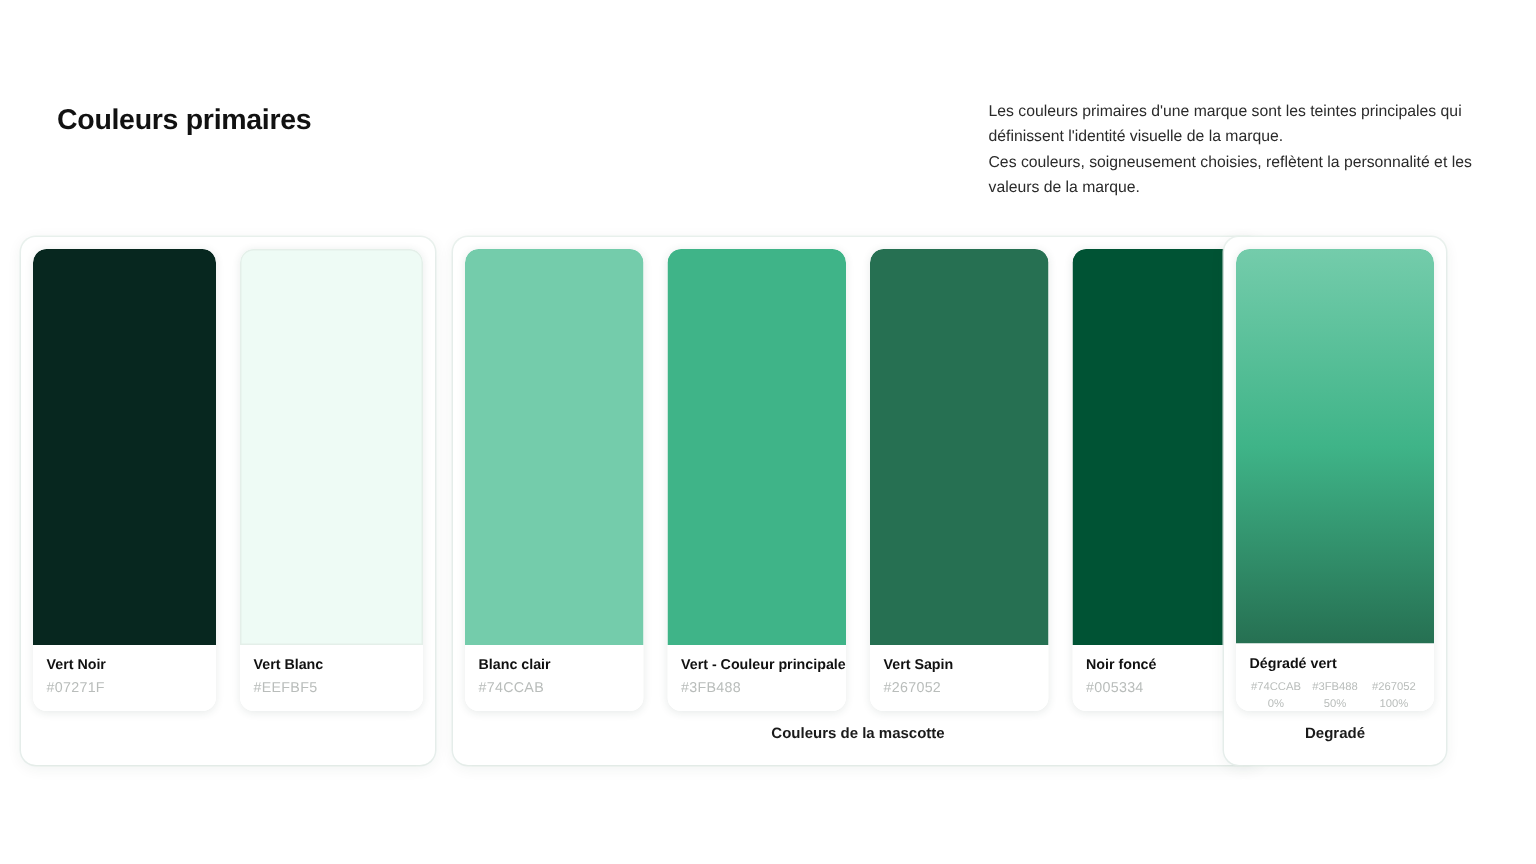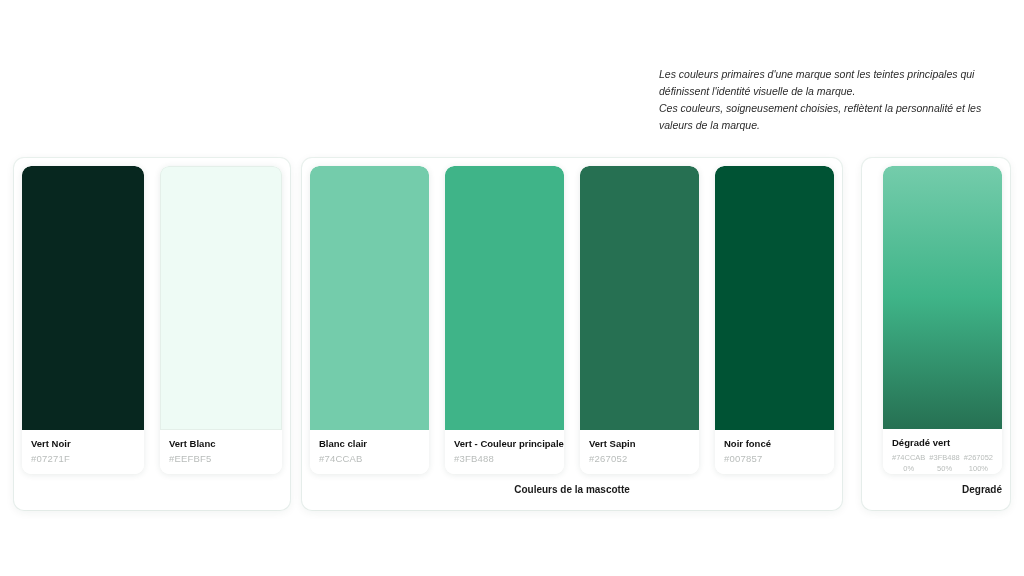--- a/index.html
+++ b/index.html
@@ -32,21 +32,20 @@
   }
 
   .intro {
     position: absolute;
     left: 659px;
     top: 66px;
     width: 340px;
     font-size: 10.5px;
     line-height: 17px;
     color: #2b2b2b;
-    font-style: italic;
   }
   .intro p { margin: 0; }
 
   
   .groups {
     position: absolute;
     left: 0;
     top: 158px;
     width: 1024px;
     height: 360px;
@@ -59,21 +58,21 @@
     border-radius: 10px;
     box-shadow: 0 2px 10px rgba(26, 60, 48, 0.07),
                 0 0 0 1px rgba(235, 243, 240, 0.9);
     padding: 8px 8px 0 8px;
     display: flex;
     flex-direction: column;
   }
 
   .group.g-text     { left: 14px;  width: 276px; height: 352px; }
   .group.g-mascotte { left: 302px; width: 540px; height: 352px; }
-  .group.g-degrade  { left: 862px; width: 148px; height: 352px; align-items: flex-end; }
+  .group.g-degrade  { left: 816px; width: 148px; height: 352px; }
 
   .group-cards {
     display: flex;
     gap: 16px;
     flex: 0 0 auto;
   }
 
   .group-footer {
     flex: 1 1 auto;
     display: flex;
@@ -142,20 +141,21 @@
     white-space: nowrap;
   }
   .stop .stop-hex { letter-spacing: 0px; }
   .stop .stop-pos { }
 </style>
 </head>
 <body>
 
 <div class="page">
 
+  <div class="page-title">Couleurs primaires</div>
 
   <div class="intro">
     <p>Les couleurs primaires d'une marque sont les teintes principales qui définissent l'identité visuelle de la marque.</p>
     <p>Ces couleurs, soigneusement choisies, reflètent la personnalité et les valeurs de la marque.</p>
   </div>
 
   <div class="groups">
 
     <div class="group g-text">
       <div class="group-cards">
@@ -203,21 +203,21 @@
           <div class="card-meta">
             <div class="card-name">Vert Sapin</div>
             <div class="card-hex">#267052</div>
           </div>
         </div>
 
         <div class="card">
           <div class="swatch" style="background:#005334"></div>
           <div class="card-meta">
             <div class="card-name">Noir foncé</div>
-            <div class="card-hex">#007857</div>
+            <div class="card-hex">#005334</div>
           </div>
         </div>
 
       </div>
       <div class="group-footer">Couleurs de la mascotte</div>
     </div>
 
     <div class="group g-degrade">
       <div class="group-cards">
 

